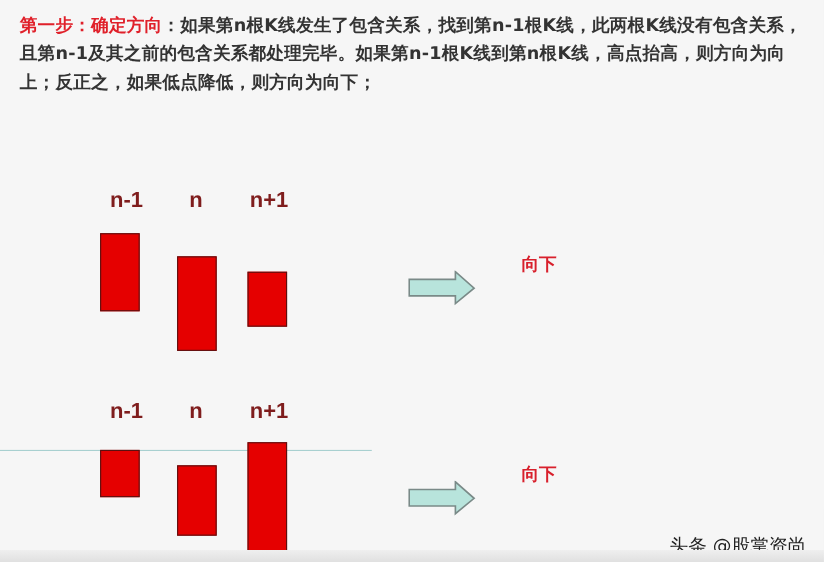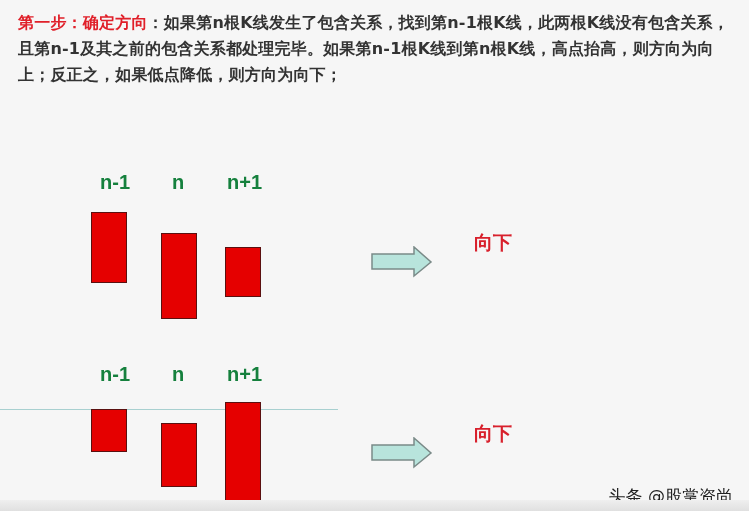--- a/index.html
+++ b/index.html
@@ -1,24 +1,24 @@
 <!DOCTYPE html>
 <html><head>
 <meta charset="utf-8">
 <style>
   html, body { margin:0; padding:0; }
   body { width:749px; height:511px; background:#f6f6f6; position:relative; overflow:hidden;
          font-family:"DejaVu Sans","Liberation Sans",sans-serif; }
   .para { position:absolute; left:18px; top:10px; width:720px; font-size:16px; line-height:26px;
           color:#333; font-weight:bold; letter-spacing:0.2px; }
   .para .hl { color:#e0202a; }
-  .lbl { position:absolute; font-family:"Liberation Sans",sans-serif; font-weight:bold; font-size:20px; color:#15803d; }
+  .lbl { position:absolute; font-family:"Liberation Sans",sans-serif; font-weight:bold; font-size:20px; color:#7f1d1d; }
   .bar { position:absolute; background:#e50000; border:1.5px solid #5a1010; box-sizing:border-box; }
   .arrow { position:absolute; }
-  .dir { position:absolute; color:#d8202c; font-weight:bold; font-size:19px; }
+  .dir { position:absolute; color:#d8202c; font-weight:bold; font-size:16px; }
   .hline { position:absolute; left:0; top:409px; width:338px; height:1px; background:#a8d0d0; }
   .wm { position:absolute; right:16px; top:485px; font-size:17px; color:#222; }
   .bottomstrip { position:absolute; left:0; top:500px; width:749px; height:11px; background:linear-gradient(#efefef,#e0e0e0); }
 </style>
 </head>
 <body>
 
 <div class="para"><span class="hl">第一步：确定方向</span><span>：如果第n根K线发生了包含关系，找到第n-1根K线，此两根K线没有包含关系，且第n-1及其之前的包含关系都处理完毕。如果第n-1根K线到第n根K线，高点抬高，则方向为向上；反正之，如果低点降低，则方向为向下；</span></div>
 
 <div class="lbl" style="left:100px;top:171px;">n-1</div>

